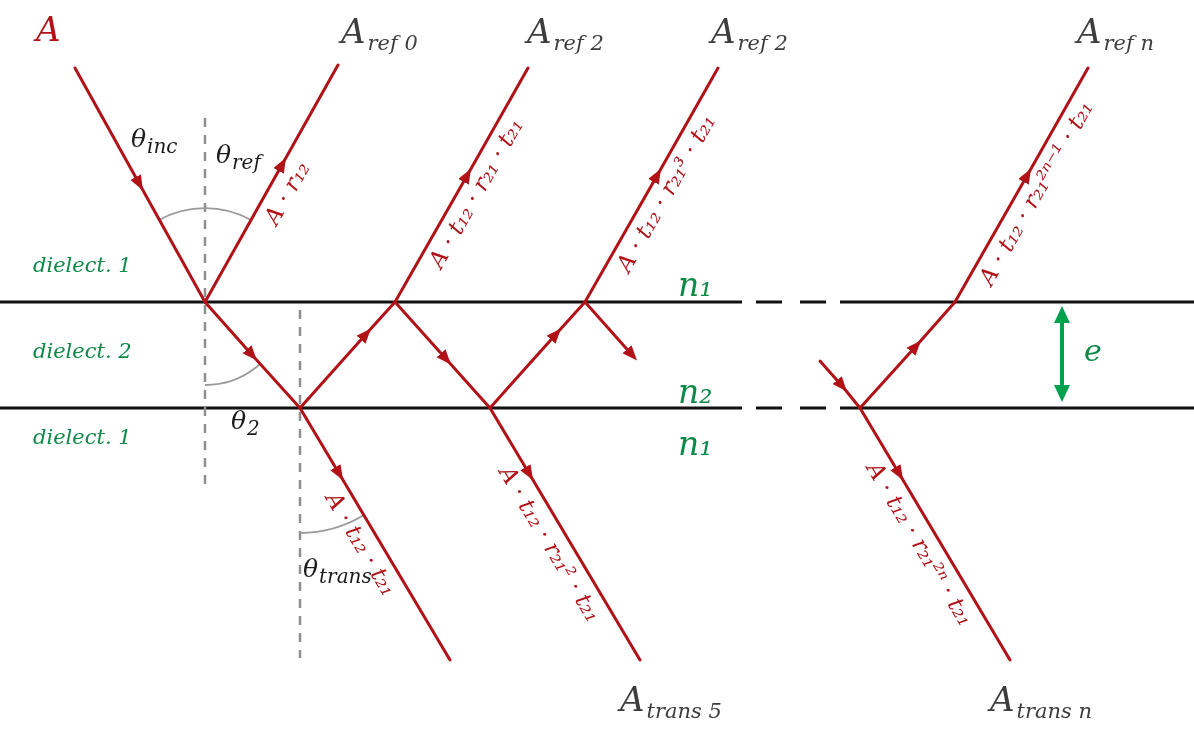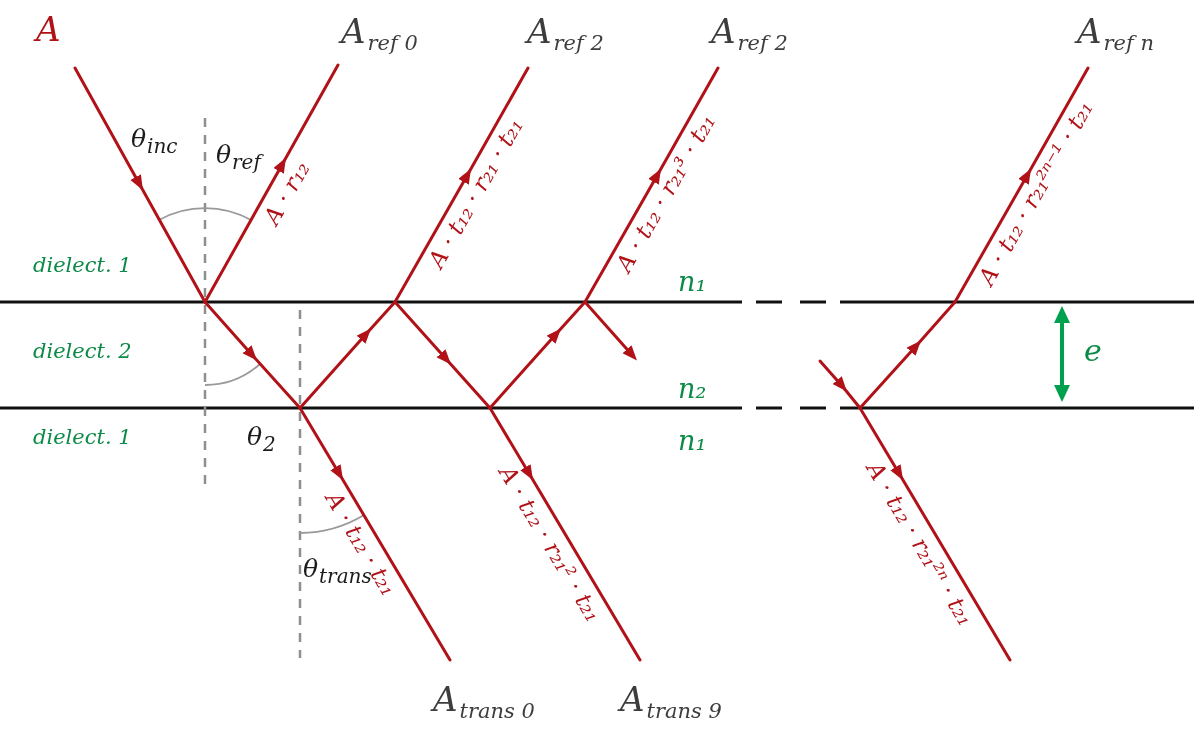--- a/index.html
+++ b/index.html
@@ -24,21 +24,21 @@
 
   
   .lbl{position:absolute;font-style:italic;white-space:nowrap;line-height:1;}
   .math{color:var(--label-gray);font-size:34px;}
   .math .sub{font-size:21px;vertical-align:-0.32em;margin-left:2px;}
   .red{color:var(--red);}
   .green{color:var(--green);}
   .angle{font-size:25px;color:#1c1c1c;}
   .angle .sub{font-size:20px;vertical-align:-0.32em;margin-left:1px;}
   .medium{font-size:21px;}
-  .index{font-size:27px;}
+  .index{font-size:33px;}
   .e-lbl{font-size:30px;}
   .raylbl{
     position:absolute;font-style:italic;white-space:nowrap;line-height:1;
     font-size:23px;color:var(--red);
   }
 </style>
 </head>
 <body>
 
 <div class="stage">
@@ -100,34 +100,34 @@
   <div class="lbl math" style="left:527px;top:14px;">
     <span>A</span><span class="sub">ref 2</span>
   </div>
   <div class="lbl math" style="left:711px;top:14px;">
     <span>A</span><span class="sub">ref 2</span>
   </div>
   <div class="lbl math" style="left:1077px;top:14px;">
     <span>A</span><span class="sub">ref n</span>
   </div>
 
-  <div class="lbl math" style="left:433px;top:682px;">
-    <span>A</span><span class="sub">trans 0</span>
+  <div class="lbl math" style="left:620px;top:682px;">
+    <span>A</span><span class="sub">trans 5</span>
   </div>
-  <div class="lbl math" style="left:620px;top:682px;">
-    <span>A</span><span class="sub">trans 9</span>
+  <div class="lbl math" style="left:990px;top:682px;">
+    <span>A</span><span class="sub">trans n</span>
   </div>
 
   <div class="lbl angle" style="left:131px;top:126px;">
     <span>θ</span><span class="sub">inc</span>
   </div>
   <div class="lbl angle" style="left:216px;top:142px;">
     <span>θ</span><span class="sub">ref</span>
   </div>
-  <div class="lbl angle" style="left:231px;top:424px;margin-left:16px;">
+  <div class="lbl angle" style="left:231px;top:408px;">
     <span>θ</span><span class="sub">2</span>
   </div>
   <div class="lbl angle" style="left:303px;top:556px;">
     <span>θ</span><span class="sub">trans</span>
   </div>
 
   <div class="lbl green medium" style="left:33px;top:255px;">
     <span>dielect. 1</span>
   </div>
   <div class="lbl green medium" style="left:33px;top:341px;">

